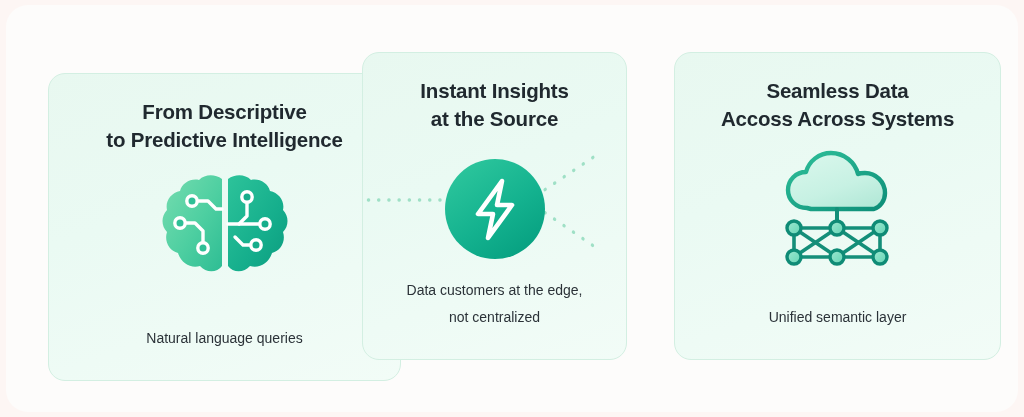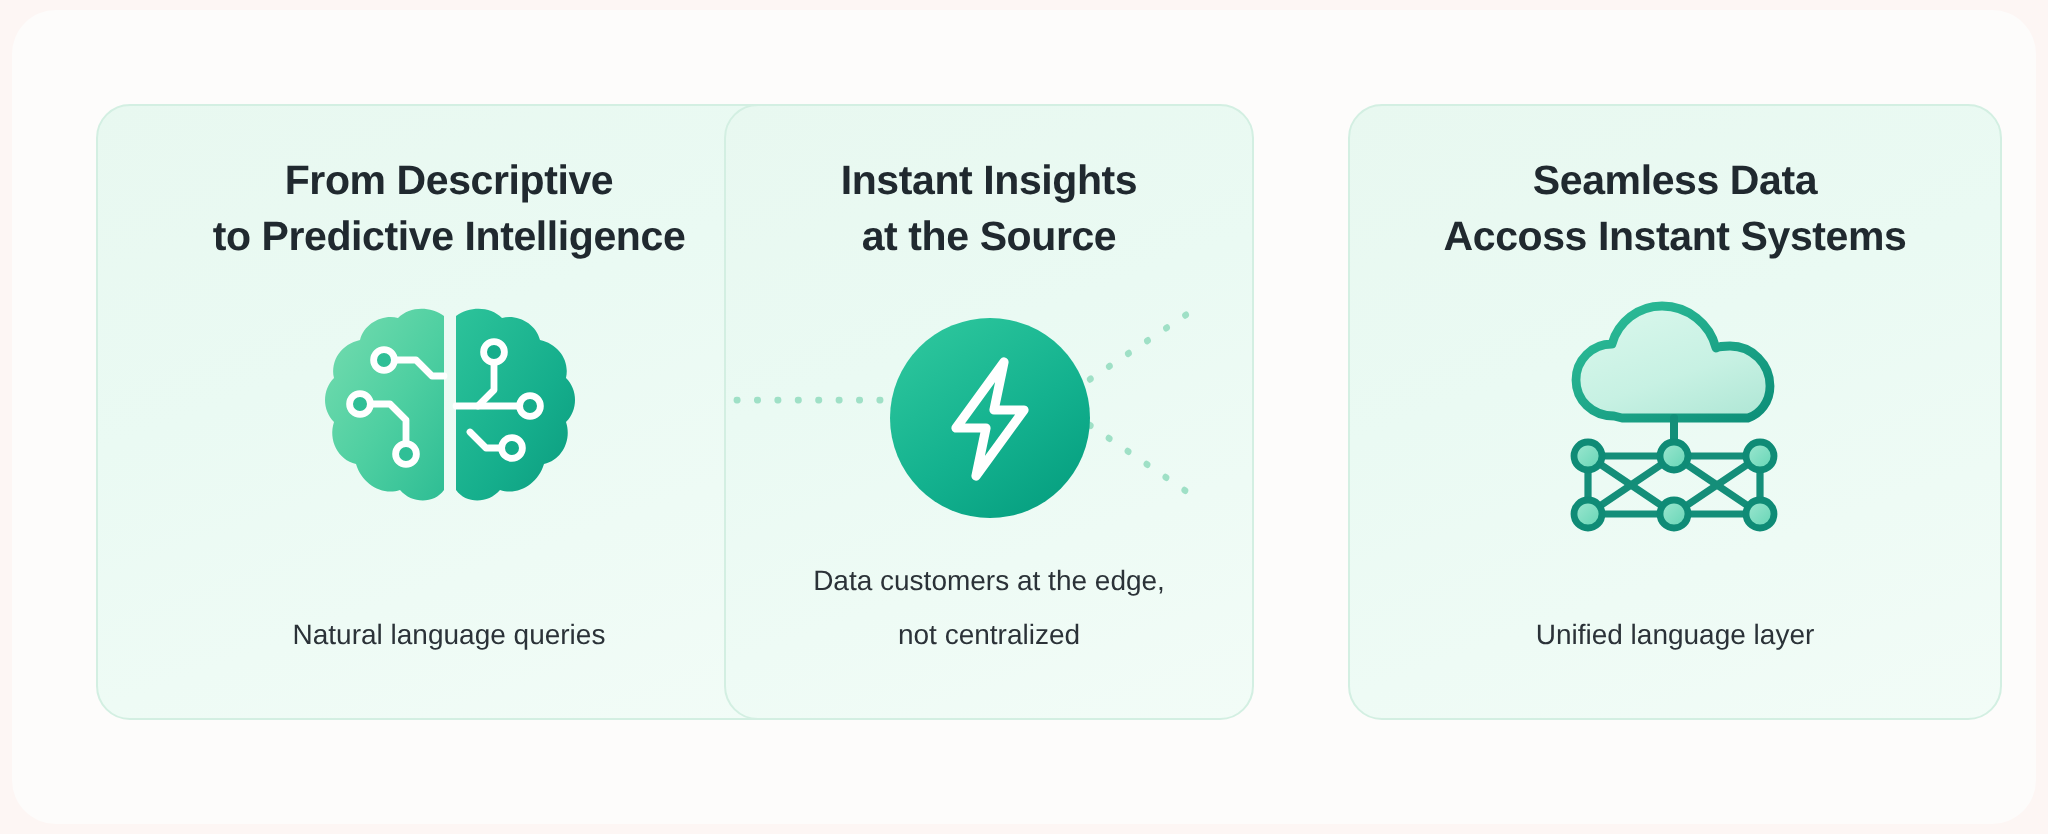--- a/index.html
+++ b/index.html
@@ -36,21 +36,21 @@
 
   .card {
     position: absolute;
     top: 52px;
     height: 308px;
     border-radius: 17px;
     background: linear-gradient(160deg, #e8f8f0 0%, #eafaf3 40%, #f2fcf7 100%);
     border: 1px solid #d3efe2;
     box-sizing: border-box;
   }
-  .card-1 { left: 48px;  width: 353px; }
+  .card-1 { left: 48px;  width: 353px; margin-top: 21px; }
   .card-2 { left: 362px; width: 265px; }
   .card-3 { left: 674px; width: 327px; }
 
   .card-title {
     position: absolute;
     left: 0;
     right: 0;
     top: 24px;
     text-align: center;
     font-size: 20.5px;
@@ -202,21 +202,21 @@
 
     <div class="card-caption">
       <span class="cline">Data customers at the edge,</span>
       <span class="cline">not centralized</span>
     </div>
   </div>
 
   <div class="card card-3">
     <div class="card-title">
       <span class="tline">Seamless Data</span>
-      <span class="tline">Accoss Instant Systems</span>
+      <span class="tline">Accoss Across Systems</span>
     </div>
 
     <div class="icon-wrap">
       <svg width="126" height="118" viewBox="0 0 126 118">
         <defs>
           <linearGradient id="cloudFill" x1="0.2" y1="0" x2="0.8" y2="1">
             <stop offset="0%" stop-color="#d9f7ec"></stop>
             <stop offset="60%" stop-color="#c7f1e3"></stop>
             <stop offset="100%" stop-color="#b2e8d7"></stop>
           </linearGradient>
@@ -265,17 +265,17 @@
           <circle cx="62" cy="78" r="7"></circle>
           <circle cx="105" cy="78" r="7"></circle>
           <circle cx="19" cy="107" r="7"></circle>
           <circle cx="62" cy="107" r="7"></circle>
           <circle cx="105" cy="107" r="7"></circle>
         </g>
       </svg>
     </div>
 
     <div class="card-caption">
-      <span class="cline">Unified language layer</span>
+      <span class="cline">Unified semantic layer</span>
     </div>
   </div>
 
 </div>
 
 </body></html>

